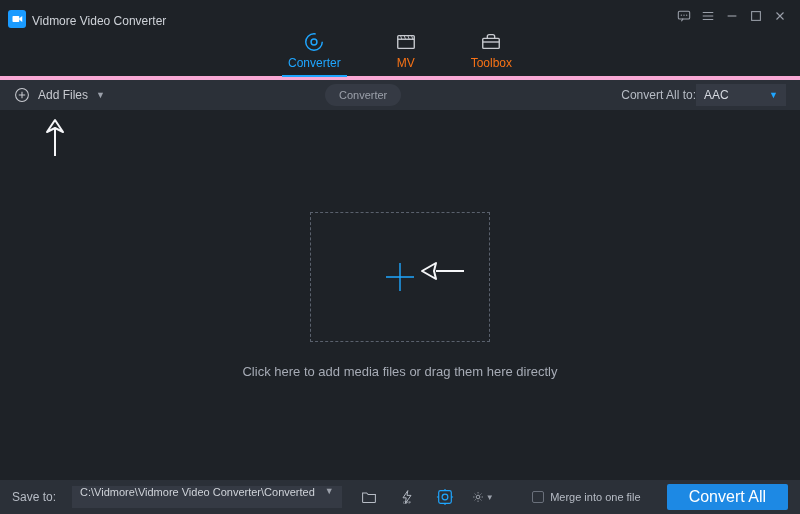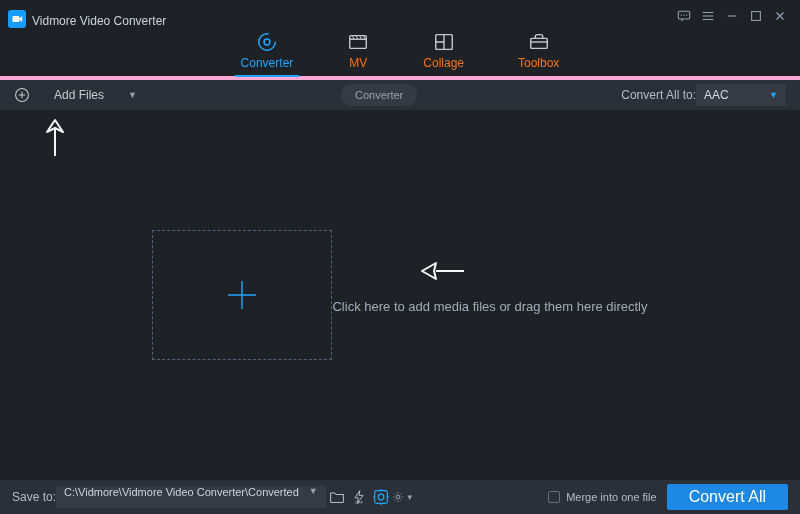--- a/index.html
+++ b/index.html
@@ -17,39 +17,39 @@
   
   .mainnav { height: 52px; display:flex; align-items:flex-end; justify-content:center; gap: 54px; border-bottom: 4px solid #f9a8d4; }
   .nav-item { display:flex; flex-direction:column; align-items:center; gap:4px; padding-bottom:6px; color:#f97316; cursor:pointer; position:relative; }
   .nav-item .nav-icon { height:20px; display:flex; align-items:center; justify-content:center; }
   .nav-item.active { color:#1fa6ff; }
   .nav-item.active::after { content:""; position:absolute; bottom:-1px; left:-6px; right:-6px; height:2px; background:#1fa6ff; }
   .nav-label { font-size:12px; }
 
   
   .toolbar { height: 30px; background:#2b3038; display:flex; align-items:center; padding: 0 14px; font-size:12px; }
-  .add-files { display:flex; align-items:center; gap:24px; color:#c8cad0; cursor:pointer; }
+  .add-files { display:flex; align-items:center; gap:8px; color:#c8cad0; cursor:pointer; }
   .segmented { margin-left:auto; margin-right:auto; background:#353a44; border-radius:14px; height:22px; display:flex; align-items:center; }
   .seg-btn { padding: 0 14px; height:22px; line-height:22px; font-size:11px; color:#9ba0aa; border-radius:14px; cursor:pointer; }
   .seg-btn.active { background:#4a515c; color:#e5e8ee; }
   .convert-all-to { display:flex; align-items:center; font-size:12px; color:#b7bcc5; }
   .format-select { background:#353a44; height:22px; min-width:90px; padding:0 8px; display:flex; align-items:center; justify-content:space-between; font-size:12px; color:#d5d9e0; cursor:pointer; }
   .format-select .tri { color:#1fa6ff; font-size:9px; }
 
   
-  .content { position:relative; height: 370px; display:flex; align-items:center; justify-content:center; }
+  .content { position:relative; height: 370px; display:flex; flex-direction:column; align-items:center; justify-content:center; }
   .dropzone { width: 180px; height: 130px; border: 1px dashed #5a616d; display:flex; align-items:center; justify-content:center; cursor:pointer; }
   .dropzone .plus { color:#1fa6ff; }
   .drop-msg { margin-top: 22px; font-size: 13px; color:#a6abb5; }
 
   
   .anno { position:absolute; pointer-events:none; }
 
   
-  .bottombar { height:34px; background:#2b3038; display:flex; align-items:center; padding: 0 12px; gap:0; font-size:12px; }
+  .bottombar { height:34px; background:#2b3038; display:flex; align-items:center; padding: 0 12px; gap:16px; font-size:12px; }
   .save-to-label { color:#b7bcc5; }
   .path-select { background:#353a44; height:22px; padding:0 8px; display:flex; align-items:flex-start; gap:10px; min-width:240px; font-size:11px; color:#cfd3d9; cursor:pointer; }
   .path-select .tri { margin-left:auto; color:#9ba0aa; font-size:9px; }
   .icon-btn { width:22px; height:22px; border-radius:3px; display:flex; align-items:center; justify-content:center; color:#b7bcc5; cursor:pointer; }
   .icon-btn.hw { color:#1fa6ff; }
   .merge-wrap { margin-left:auto; display:flex; align-items:flex-end; gap:6px; font-size:11px; color:#b7bcc5; cursor:pointer; }
   .merge-wrap .chk { width:12px; height:12px; border:1px solid #6a707b; border-radius:2px; }
   .convert-btn { margin-left:10px; height:26px; padding:0 22px; background:#1d89e4; color:#fff; font-size:16px; border:none; border-radius:2px; cursor:pointer; display:flex; align-items:center; }
 
   svg { display:block; }
@@ -113,29 +113,20 @@
           <rect x="3" y="5" width="18" height="14" rx="1" fill="none" stroke="#c8cad0" stroke-width="1.5"></rect>
           <path d="M3 9 H21" stroke="#c8cad0" stroke-width="1.5"></path>
           <path d="M6 5 L7.5 9 M10 5 L11.5 9 M14 5 L15.5 9 M18 5 L19.5 9" stroke="#c8cad0" stroke-width="1"></path>
         </svg>
     </span>
     <span class="nav-label">MV</span>
   </div>
   <div class="nav-item">
     <span class="nav-icon">
       <svg width="22" height="22" viewBox="0 0 24 24">
-          <rect x="3" y="4" width="18" height="16" rx="1" fill="none" stroke="#c8cad0" stroke-width="1.5"></rect>
-          <path d="M12 4 V20 M3 12 H12" stroke="#c8cad0" stroke-width="1.5"></path>
-        </svg>
-    </span>
-    <span class="nav-label">Collage</span>
-  </div>
-  <div class="nav-item">
-    <span class="nav-icon">
-      <svg width="22" height="22" viewBox="0 0 24 24">
           <rect x="3" y="8" width="18" height="11" rx="1" fill="none" stroke="#c8cad0" stroke-width="1.5"></rect>
           <path d="M3 12 H21" stroke="#c8cad0" stroke-width="1.5"></path>
           <path d="M8 8 V6 a2 2 0 0 1 2 -2 h4 a2 2 0 0 1 2 2 V8" fill="none" stroke="#c8cad0" stroke-width="1.5"></path>
         </svg>
     </span>
     <span class="nav-label">Toolbox</span>
   </div>
 </div>
 
 <div class="toolbar">

